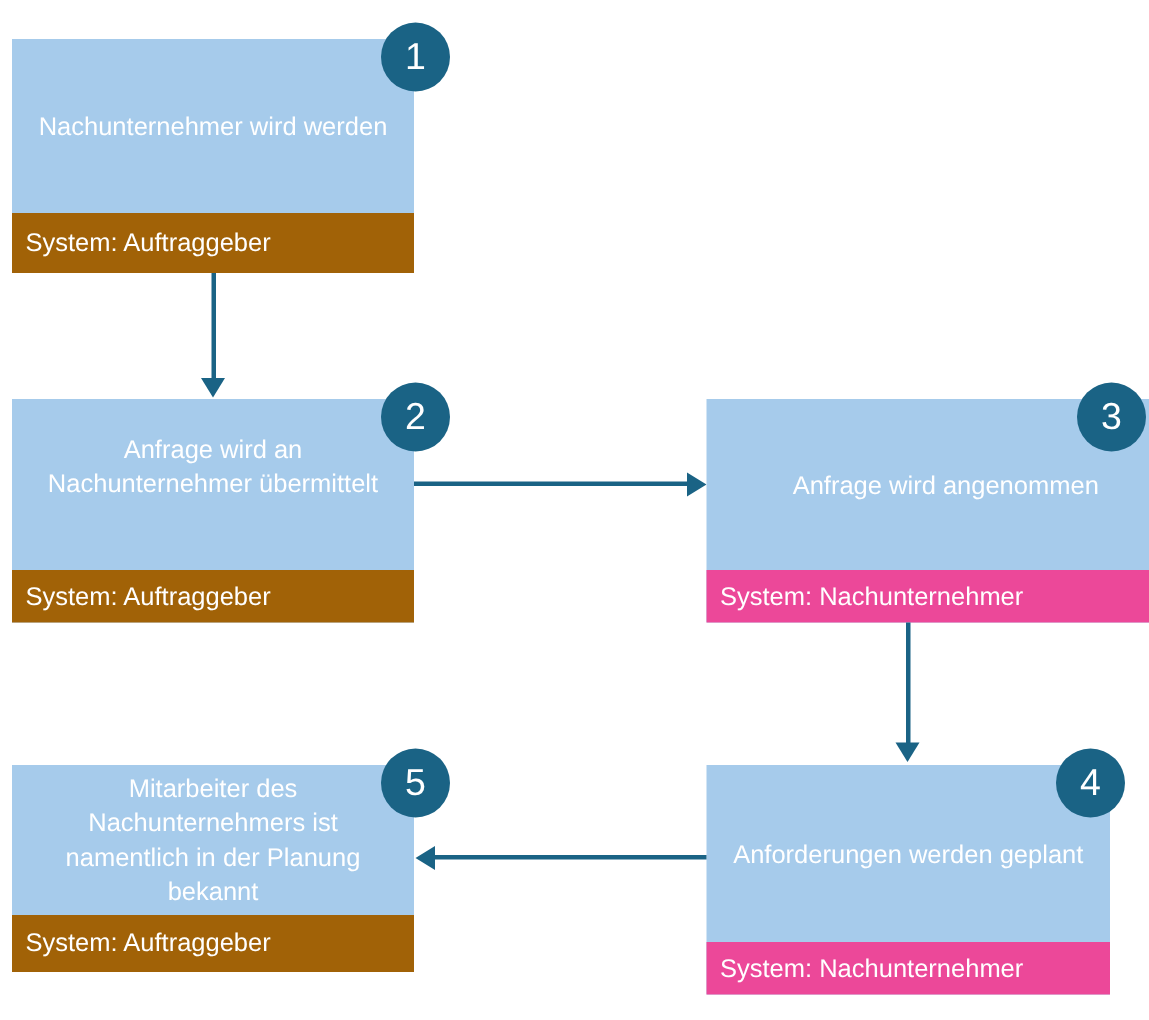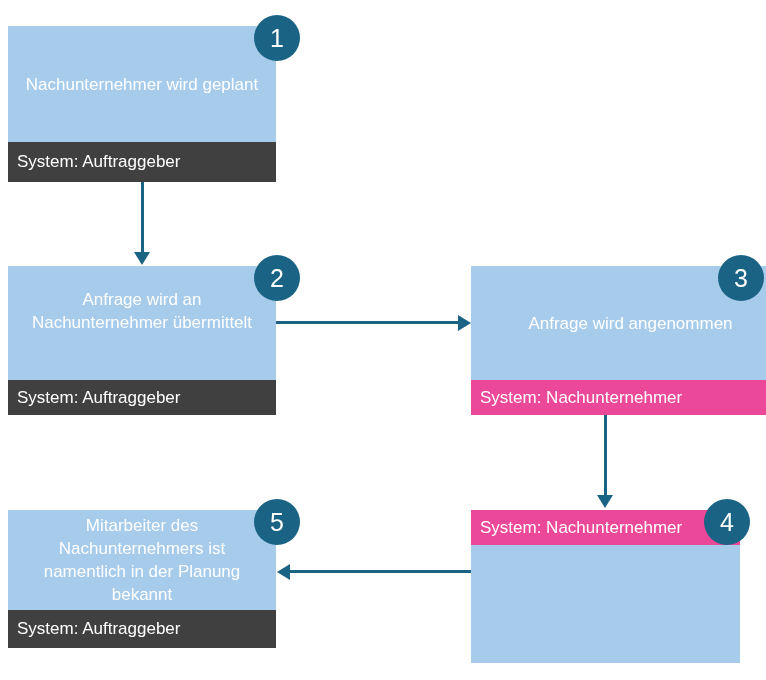--- a/index.html
+++ b/index.html
@@ -44,21 +44,21 @@
     flex: 0 0 auto;
     display: flex;
     align-items: center;
     color: #ffffff;
     font-size: 17px;
     line-height: 20px;
     padding-left: 9px;
     box-sizing: border-box;
     white-space: nowrap;
   }
-  .footer-yellow { background: #404040; }
+  .footer-yellow { background: #a16207; }
   .footer-green  { background: #ec4899; }
 
   .badge {
     position: absolute;
     width: 46px;
     height: 46px;
     border-radius: 50%;
     background: #1a6385;
     color: #ffffff;
     font-size: 25px;
@@ -96,21 +96,21 @@
   }
 </style>
 </head>
 <body>
 
 <div id="canvas">
 
   <div class="node" style="left:8px; top:26px; width:268px; height:156px;">
     <div class="node-body">
       <span>
-        <span>Nachunternehmer wird geplant</span>
+        <span>Nachunternehmer wird werden</span>
       </span>
     </div>
     <div class="node-footer footer-yellow" style="height:40px;">
       <span>System: Auftraggeber</span>
     </div>
   </div>
   <div class="badge" style="left:254px; top:15px;">
     <span>1</span>
   </div>
 
@@ -141,20 +141,23 @@
     </div>
   </div>
   <div class="badge" style="left:718px; top:255px;">
     <span>3</span>
   </div>
 
   <div class="conn conn-v" style="left:604px; top:415px; height:82px;"></div>
   <div class="arrowhead arrow-down" style="left:597px; top:495px;"></div>
 
   <div class="node" style="left:471px; top:510px; width:269px; height:153px;">
+    <div class="node-body">
+      <span>Anforderungen werden geplant</span>
+    </div>
     <div class="node-footer footer-green" style="height:35px;">
       <span>System: Nachunternehmer</span>
     </div>
   </div>
   <div class="badge" style="left:704px; top:499px;">
     <span>4</span>
   </div>
 
   <div class="conn conn-h" style="left:290px; top:570px; width:181px;"></div>
   <div class="arrowhead arrow-left" style="left:277px; top:564px;"></div>

